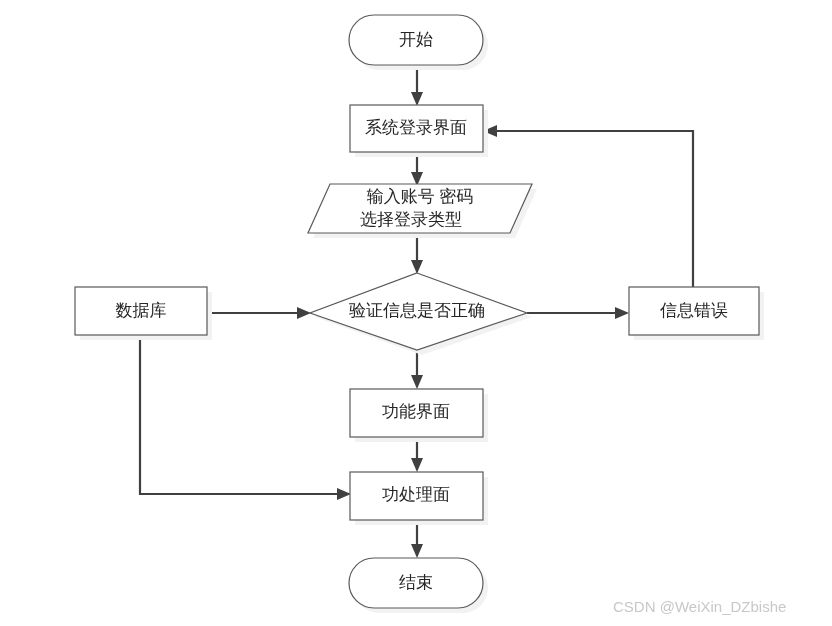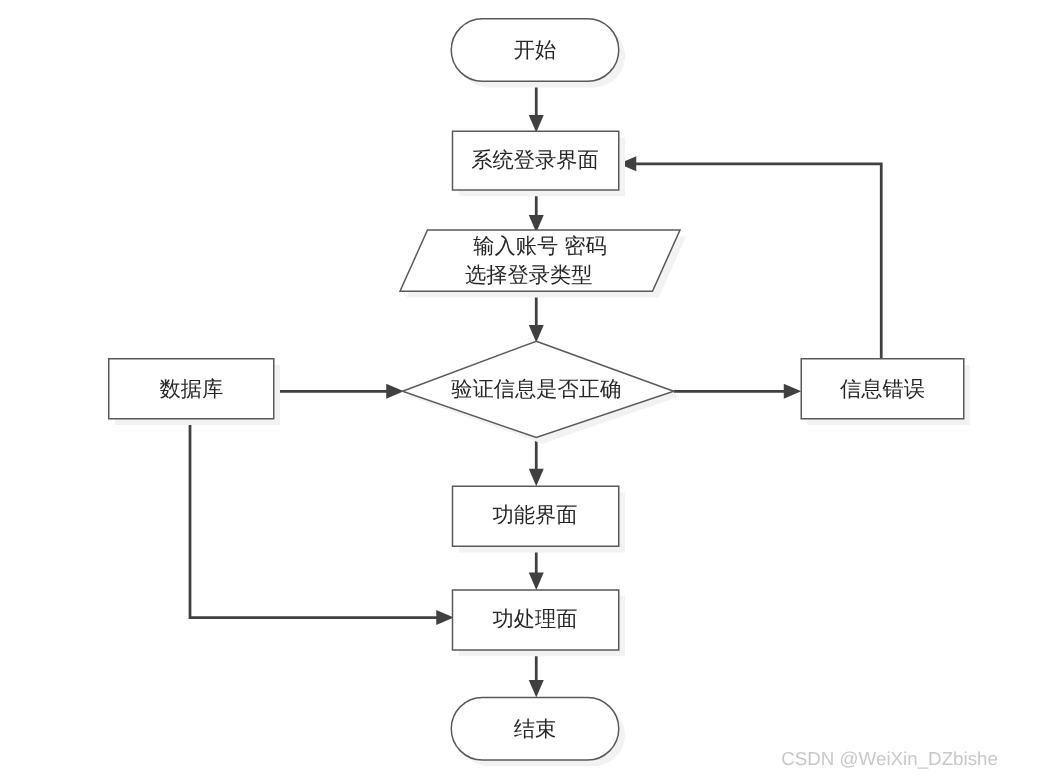--- a/index.html
+++ b/index.html
@@ -9,21 +9,21 @@
   }
   body {
     width: 832px;
     height: 626px;
     font-family: "Liberation Sans", "DejaVu Sans", sans-serif;
     overflow: hidden;
     position: relative;
   }
   #flow-root {
     position: absolute;
-    left: 12px;
+    left: 0;
     top: 0;
     width: 768px;
     height: 626px;
   }
   .node-shape {
     fill: #ffffff;
     stroke: #595959;
     stroke-width: 1.2;
   }
   .node-shadow {

